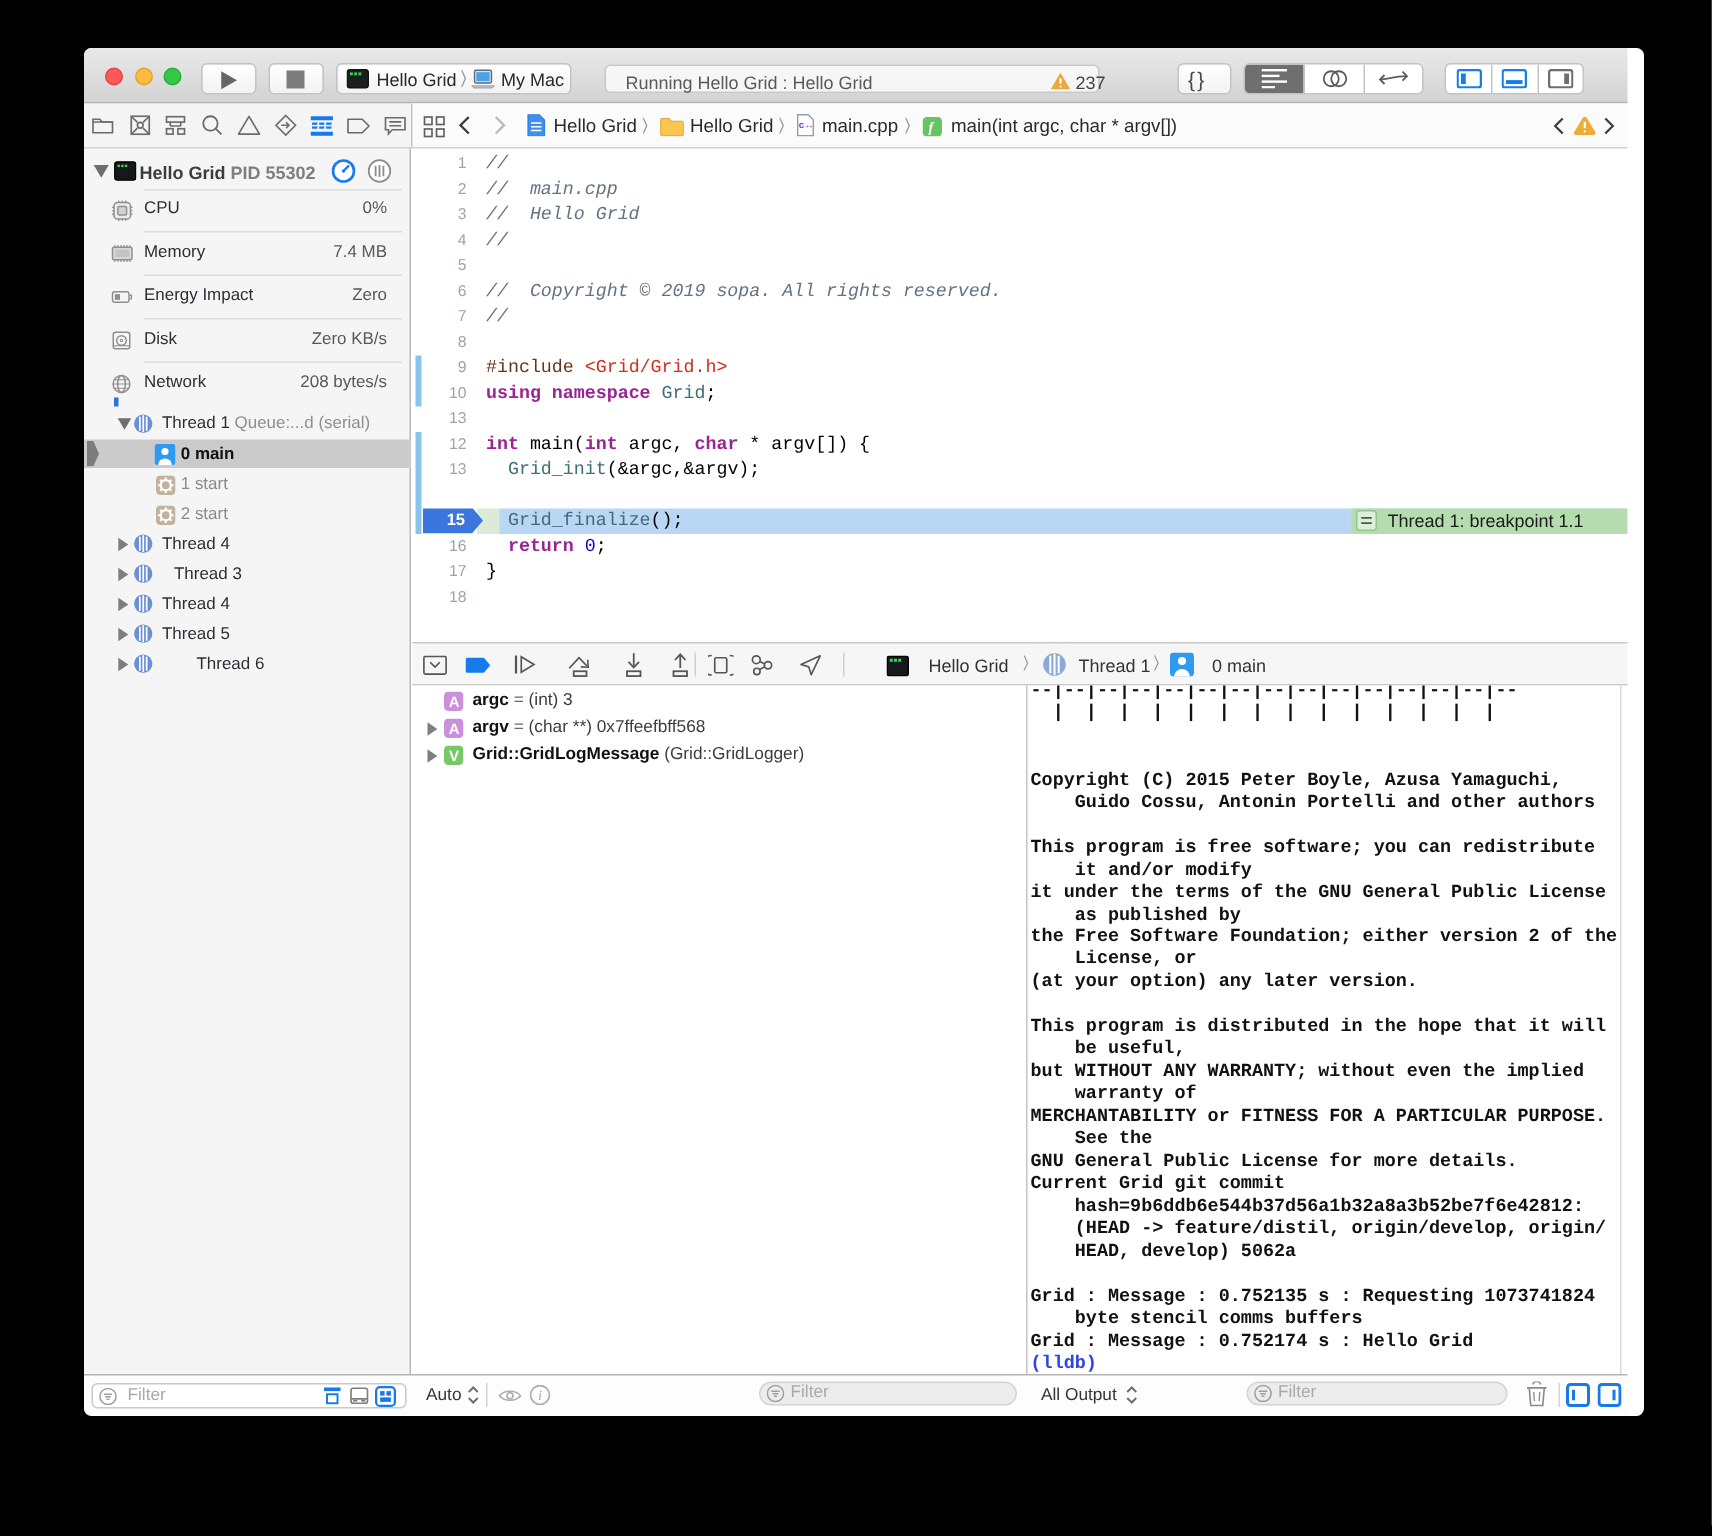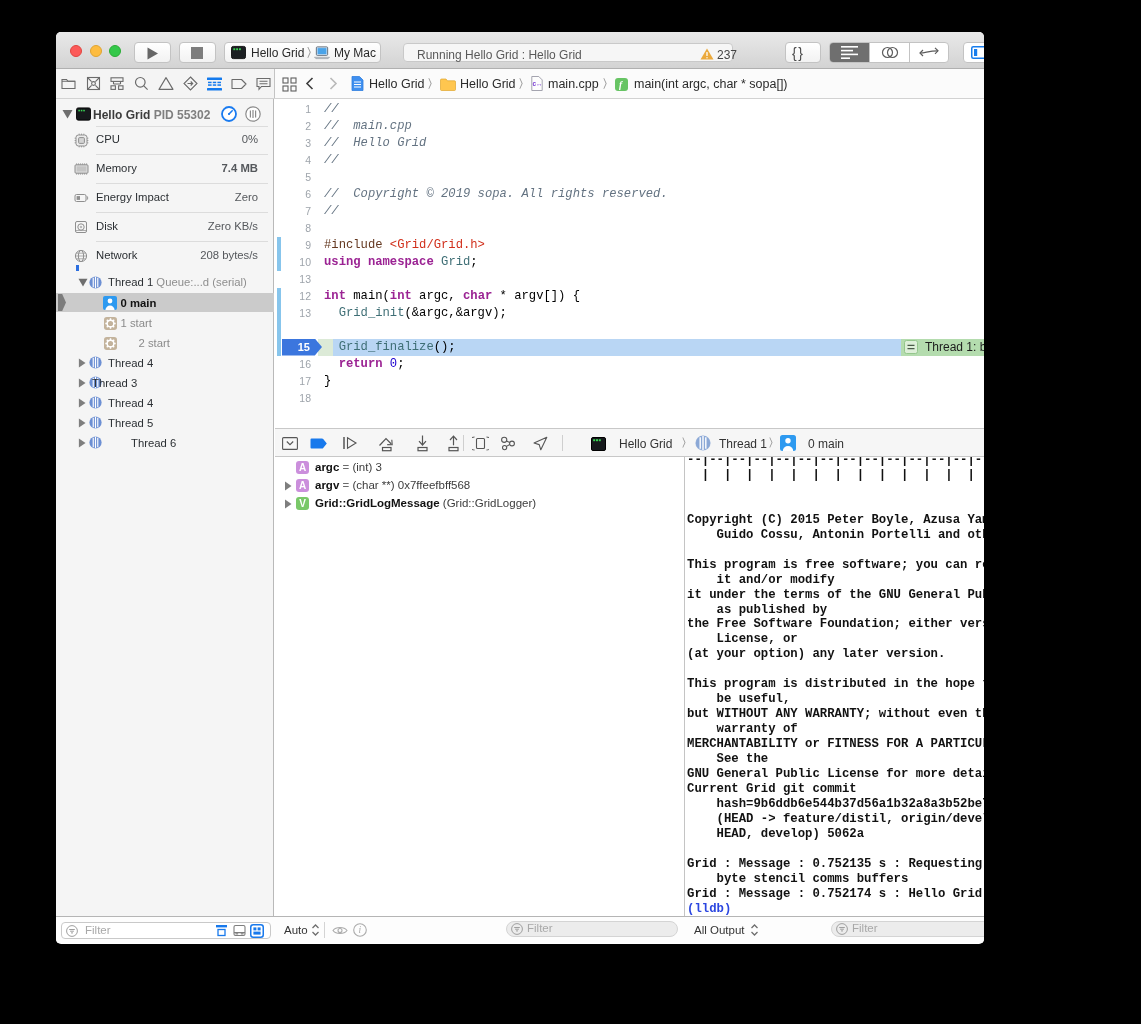--- a/index.html
+++ b/index.html
@@ -1,18 +1,18 @@
 <!DOCTYPE html>
 <html><head>
 <meta charset="utf-8">
 <style>
 * { margin:0; padding:0; box-sizing:border-box; }
 html,body { width:1141px; height:1024px; background:#000; overflow:hidden; }
 body { font-family:"Liberation Sans",sans-serif; }
-.win { position:absolute; left:56px; top:32px; width:928px; height:911.5px; background:#fff; border-radius:5px; overflow:hidden; }
+.win { position:absolute; left:56px; top:32px; width:1040px; height:911.5px; background:#fff; border-radius:5px; overflow:hidden; }
 .abs { position:absolute; }
 
 .titlebar { position:absolute; left:0; top:0; width:1029px; height:37px;
   background:linear-gradient(#e9e9e9,#d3d3d3); border-bottom:1px solid #b0b0b0; }
 .tl { position:absolute; top:13px; width:12px; height:12px; border-radius:50%; }
 .btn { position:absolute; top:10px; height:21px; border-radius:4px;
   background:linear-gradient(#ffffff,#f2f2f2); border:1px solid #c3c3c3; }
 .seg { position:absolute; top:10px; height:21px; display:flex; border-radius:4px; border:1px solid #c3c3c3; background:#fff; overflow:hidden; }
 .seg > div { display:flex; align-items:center; justify-content:center; }
 
@@ -236,21 +236,21 @@
   <svg class="abs" style="left:475px; top:44px;" width="12" height="15" viewBox="0 0 12 15">
       <path d="M0.8 0.5 h7 l3.4 3.4 v10.6 h-10.4 z" fill="#fdfdfd" stroke="#9a9aa6" stroke-width="0.9"></path>
       <text x="1.5" y="9.5" font-size="6.5" font-weight="bold" fill="#7b3fd4" font-family="Liberation Sans">c↔</text>
     </svg>
   <div class="abs" style="left:492px; top:45px; font-size:12.5px; color:#2b2b2b;">main.cpp</div>
   <div class="abs" style="left:547px; top:44px; font-size:12px; color:#9a9a9a;">〉</div>
   <svg class="abs" style="left:559px; top:46px;" width="13" height="13" viewBox="0 0 13 13">
       <rect x="0" y="0" width="13" height="13" rx="3" fill="#67c464"></rect>
       <text x="4" y="10" font-size="9.5" font-style="italic" font-weight="bold" fill="#fff" font-family="Liberation Serif">f</text>
     </svg>
-  <div class="abs" style="left:578px; top:45px; font-size:12.5px; color:#2b2b2b;">main(int argc, char * sopa[])</div>
+  <div class="abs" style="left:578px; top:45px; font-size:12.5px; color:#2b2b2b;">main(int argc, char * argv[])</div>
   <svg class="abs" style="left:979px; top:45.5px;" width="8" height="12" viewBox="0 0 8 12">
       <path d="M6.8 1 L1.8 6 L6.8 11" fill="none" stroke="#3d3d3d" stroke-width="1.5"></path>
     </svg>
   <svg class="abs" style="left:993px; top:45px;" width="15" height="13" viewBox="0 0 15 13">
       <path d="M7.5 0.8 a1.5 1.5 0 0 1 1.3 0.75 L14.5 11 a1.3 1.3 0 0 1 -1.15 2 H1.65 A1.3 1.3 0 0 1 0.5 11 L6.2 1.55 A1.5 1.5 0 0 1 7.5 0.8 Z" fill="#edab3a"></path>
       <rect x="6.8" y="4" width="1.4" height="4.6" rx="0.7" fill="#fff"></rect>
       <rect x="6.75" y="9.9" width="1.5" height="1.5" rx="0.75" fill="#fff"></rect>
     </svg>
   <svg class="abs" style="left:1013px; top:45.5px;" width="8" height="12" viewBox="0 0 8 12">
       <path d="M1.2 1 L6.2 6 L1.2 11" fill="none" stroke="#3d3d3d" stroke-width="1.5"></path>
@@ -292,21 +292,21 @@
     <div class="svalue" style="top:101px;">0%</div>
   <div class="sep" style="top:122px;"></div>
   <svg class="abs" style="left:18px; top:130px;" width="15" height="14" viewBox="0 0 15 14">
       <g fill="none" stroke="#8f8f8f" stroke-width="1">
         <rect x="1" y="2.8" width="13" height="8.4" rx="1" fill="#d9d9d9"></rect>
         <path d="M2.6 2.8 v-1.5 M4.6 2.8 v-1.5 M6.6 2.8 v-1.5 M8.6 2.8 v-1.5 M10.6 2.8 v-1.5 M12.6 2.8 v-1.5 M2.6 11.2 v1.5 M4.6 11.2 v1.5 M6.6 11.2 v1.5 M8.6 11.2 v1.5 M10.6 11.2 v1.5 M12.6 11.2 v1.5" stroke-width="0.8"></path>
         <rect x="2.8" y="4.4" width="9.4" height="5" fill="#c4c4c4" stroke="none"></rect>
       </g>
     </svg>
   <div class="slabel" style="top:130px;">Memory</div>
-    <div class="svalue" style="top:130px;font-weight:bold;">7.4 MB</div>
+    <div class="svalue" style="top:130px;">7.4 MB</div>
   <div class="sep" style="top:151px;"></div>
   <svg class="abs" style="left:18px; top:159px;" width="15" height="14" viewBox="0 0 15 14">
       <g fill="none" stroke="#8f8f8f" stroke-width="1">
         <rect x="1" y="3.5" width="11" height="7" rx="1.5"></rect>
         <path d="M12.6 5.8 h1 v2.4 h-1" stroke-width="0.9"></path>
         <rect x="2.6" y="5.1" width="3.4" height="3.8" fill="#8f8f8f" stroke="none"></rect>
       </g>
     </svg>
   <div class="slabel" style="top:159px;">Energy Impact</div>
     <div class="svalue" style="top:159px;">Zero</div>
@@ -361,42 +361,42 @@
       </g>
     </svg>
   <div class="abs" style="left:64.5px; top:285px; font-size:11.3px; color:#8a8a8a;">1 start</div>
   <svg class="abs" style="left:47.5px; top:304.5px;" width="13" height="13" viewBox="0 0 14 14">
       <rect x="0" y="0" width="14" height="14" rx="3" fill="#c3b39c"></rect>
       <circle cx="7" cy="7" r="3.6" fill="none" stroke="#fff" stroke-width="1.6"></circle>
       <g stroke="#fff" stroke-width="1.6">
         <path d="M7 1.4 v2 M7 10.6 v2 M1.4 7 h2 M10.6 7 h2 M3 3 l1.4 1.4 M9.6 9.6 l1.4 1.4 M11 3 l-1.4 1.4 M4.4 9.6 L3 11"></path>
       </g>
     </svg>
-  <div class="abs" style="left:64.5px; top:305px; font-size:11.3px; color:#8a8a8a;margin-left:18px;">2 start</div>
+  <div class="abs" style="left:64.5px; top:305px; font-size:11.3px; color:#8a8a8a;">2 start</div>
 
   <svg class="abs" style="left:22px; top:326px;" width="8" height="10" viewBox="0 0 9 11">
       <path d="M1 0.5 L8.5 5.5 L1 10.5 Z" fill="#7e7e7e"></path>
     </svg>
   <svg class="abs" style="left:33px; top:323.5px;" width="13" height="13" viewBox="0 0 16 16">
       <circle cx="8" cy="8" r="7.5" fill="#6c8fd3"></circle>
       <g stroke="#fff" stroke-width="1.4">
         <path d="M5.2 2.2 v11.6 M8 1 v14 M10.8 2.2 v11.6"></path>
       </g>
     </svg>
   <div class="abs" style="left:52px; top:324.5px; font-size:11.3px; color:#2b2f33;">Thread 4</div>
   <svg class="abs" style="left:22px; top:346px;" width="8" height="10" viewBox="0 0 9 11">
       <path d="M1 0.5 L8.5 5.5 L1 10.5 Z" fill="#7e7e7e"></path>
     </svg>
   <svg class="abs" style="left:33px; top:343.5px;" width="13" height="13" viewBox="0 0 16 16">
       <circle cx="8" cy="8" r="7.5" fill="#6c8fd3"></circle>
       <g stroke="#fff" stroke-width="1.4">
         <path d="M5.2 2.2 v11.6 M8 1 v14 M10.8 2.2 v11.6"></path>
       </g>
     </svg>
-  <div class="abs" style="left:36px; top:344.5px; font-size:11.3px; color:#2b2f33;">Thread 3</div>
+  <div class="abs" style="left:60px; top:344.5px; font-size:11.3px; color:#2b2f33;">Thread 3</div>
   <svg class="abs" style="left:22px; top:366px;" width="8" height="10" viewBox="0 0 9 11">
       <path d="M1 0.5 L8.5 5.5 L1 10.5 Z" fill="#7e7e7e"></path>
     </svg>
   <svg class="abs" style="left:33px; top:363.5px;" width="13" height="13" viewBox="0 0 16 16">
       <circle cx="8" cy="8" r="7.5" fill="#6c8fd3"></circle>
       <g stroke="#fff" stroke-width="1.4">
         <path d="M5.2 2.2 v11.6 M8 1 v14 M10.8 2.2 v11.6"></path>
       </g>
     </svg>
   <div class="abs" style="left:52px; top:364.5px; font-size:11.3px; color:#2b2f33;">Thread 4</div>

